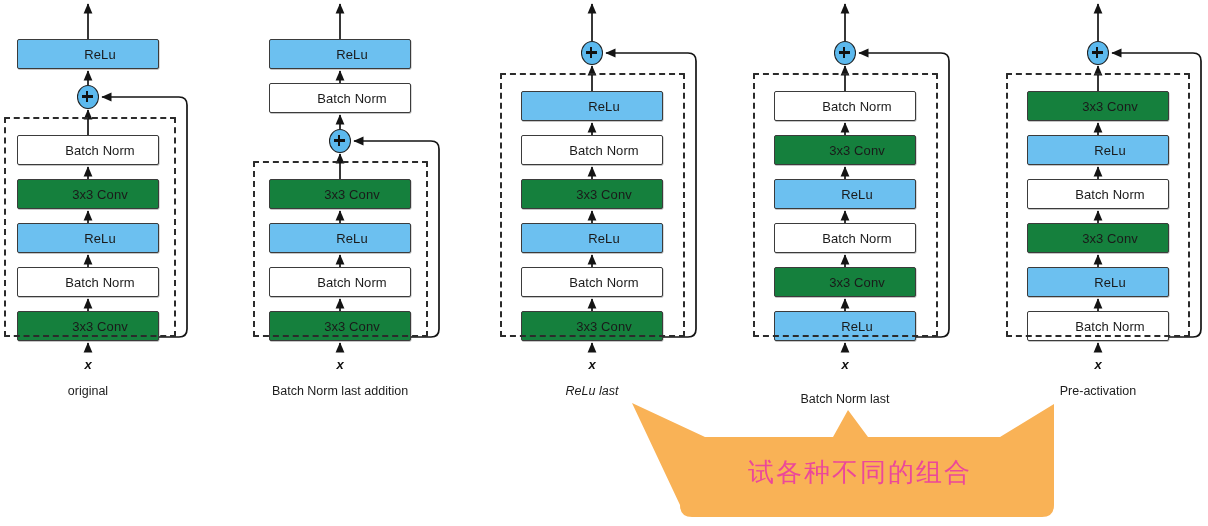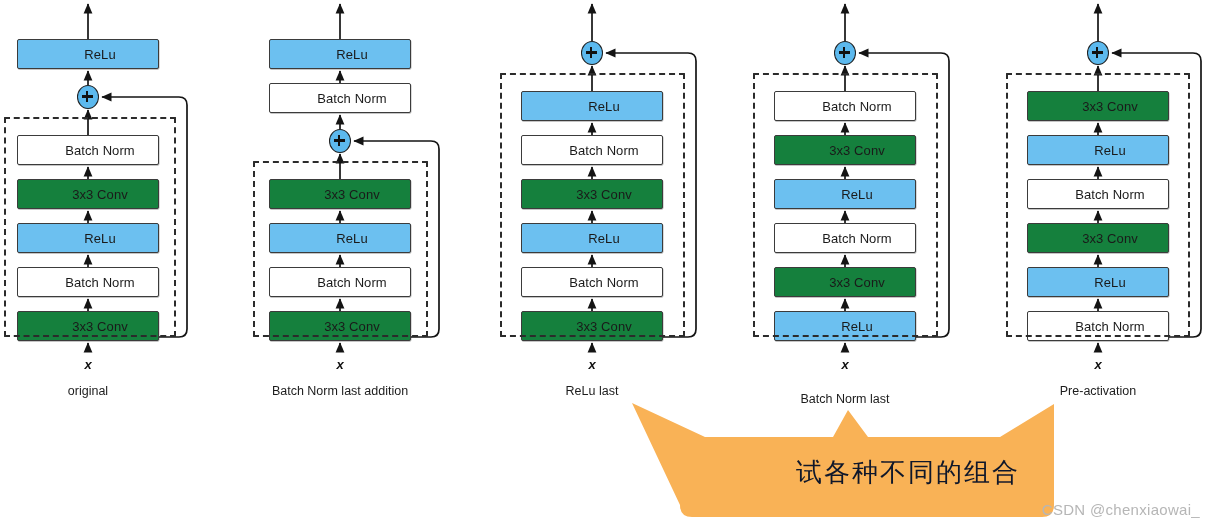--- a/index.html
+++ b/index.html
@@ -99,23 +99,23 @@
     text-align: center;
     white-space: nowrap;
   }
 
   
   .banner-text {
     position: absolute;
     left: 700px;
     top: 455px;
     width: 320px;
-    text-align: right;
+    text-align: center;
     font-size: 26px;
-    color: #0f172a;
+    color: #ec4899;
     letter-spacing: 2px;
     font-family: "DejaVu Sans", "Liberation Sans", sans-serif;
   }
   .watermark {
     position: absolute;
     right: 8px;
     bottom: 8px;
     font-size: 15px;
     color: #b6b6b6;
     letter-spacing: 0.3px;
@@ -224,21 +224,21 @@
       <div class="col" style="left: 0px;">
         <div class="block relu" style="left: 521px; top: 91px; width: 142px;">ReLu</div>
         <div class="block bn" style="left: 521px; top: 135px; width: 142px;">Batch Norm</div>
         <div class="block conv" style="left: 521px; top: 179px; width: 142px;">3x3 Conv</div>
         <div class="block relu" style="left: 521px; top: 223px; width: 142px;">ReLu</div>
         <div class="block bn" style="left: 521px; top: 267px; width: 142px;">Batch Norm</div>
         <div class="block conv" style="left: 521px; top: 311px; width: 142px;">3x3 Conv</div>
         <div class="dashbox" style="left: 500px; top: 73px; width: 185px; height: 264px;"></div>
         <div class="plusnode" title="+" style="left: 581px; top: 41px;"></div>
         <div class="xlabel" style="left: 572px; top: 357px;">x</div>
-        <div class="caption" style="left: 452px; width: 280px; top: 384px;">ReLu last</div>
+        <div class="caption" style="left: 452px; width: 280px; top: 384px; font-style: italic;">ReLu last</div>
       </div>
       <div class="col" style="left: 0px;">
         <div class="block bn" style="left: 774px; top: 91px; width: 142px;">Batch Norm</div>
         <div class="block conv" style="left: 774px; top: 135px; width: 142px;">3x3 Conv</div>
         <div class="block relu" style="left: 774px; top: 179px; width: 142px;">ReLu</div>
         <div class="block bn" style="left: 774px; top: 223px; width: 142px;">Batch Norm</div>
         <div class="block conv" style="left: 774px; top: 267px; width: 142px;">3x3 Conv</div>
         <div class="block relu" style="left: 774px; top: 311px; width: 142px;">ReLu</div>
         <div class="dashbox" style="left: 753px; top: 73px; width: 185px; height: 264px;"></div>
         <div class="plusnode" title="+" style="left: 834px; top: 41px;"></div>
@@ -254,14 +254,13 @@
         <div class="block bn" style="left: 1027px; top: 311px; width: 142px;">Batch Norm</div>
         <div class="dashbox" style="left: 1006px; top: 73px; width: 184px; height: 264px;"></div>
         <div class="plusnode" title="+" style="left: 1087px; top: 41px;"></div>
         <div class="xlabel" style="left: 1078px; top: 357px;">x</div>
         <div class="caption" style="left: 958px; width: 280px; top: 384px;">Pre-activation</div>
       </div>
     </div>
 
   <div class="banner-text">试各种不同的组合</div>
 
-  <div class="watermark">CSDN @chenxiaowai_</div>
 </div>
 
 </body></html>

